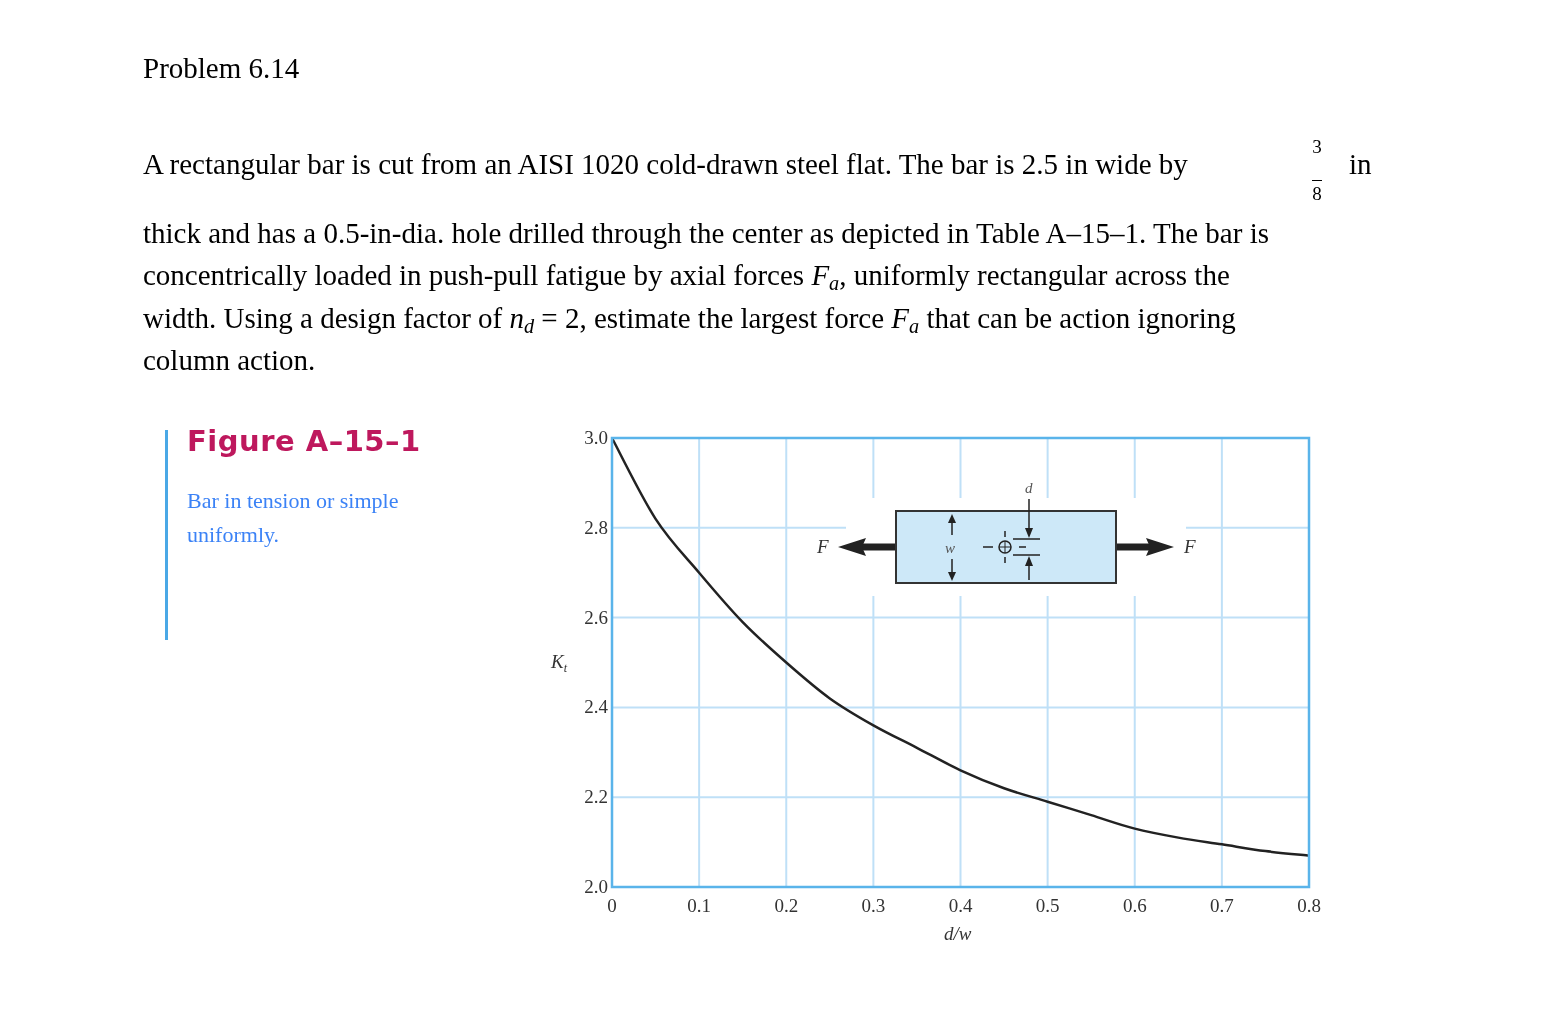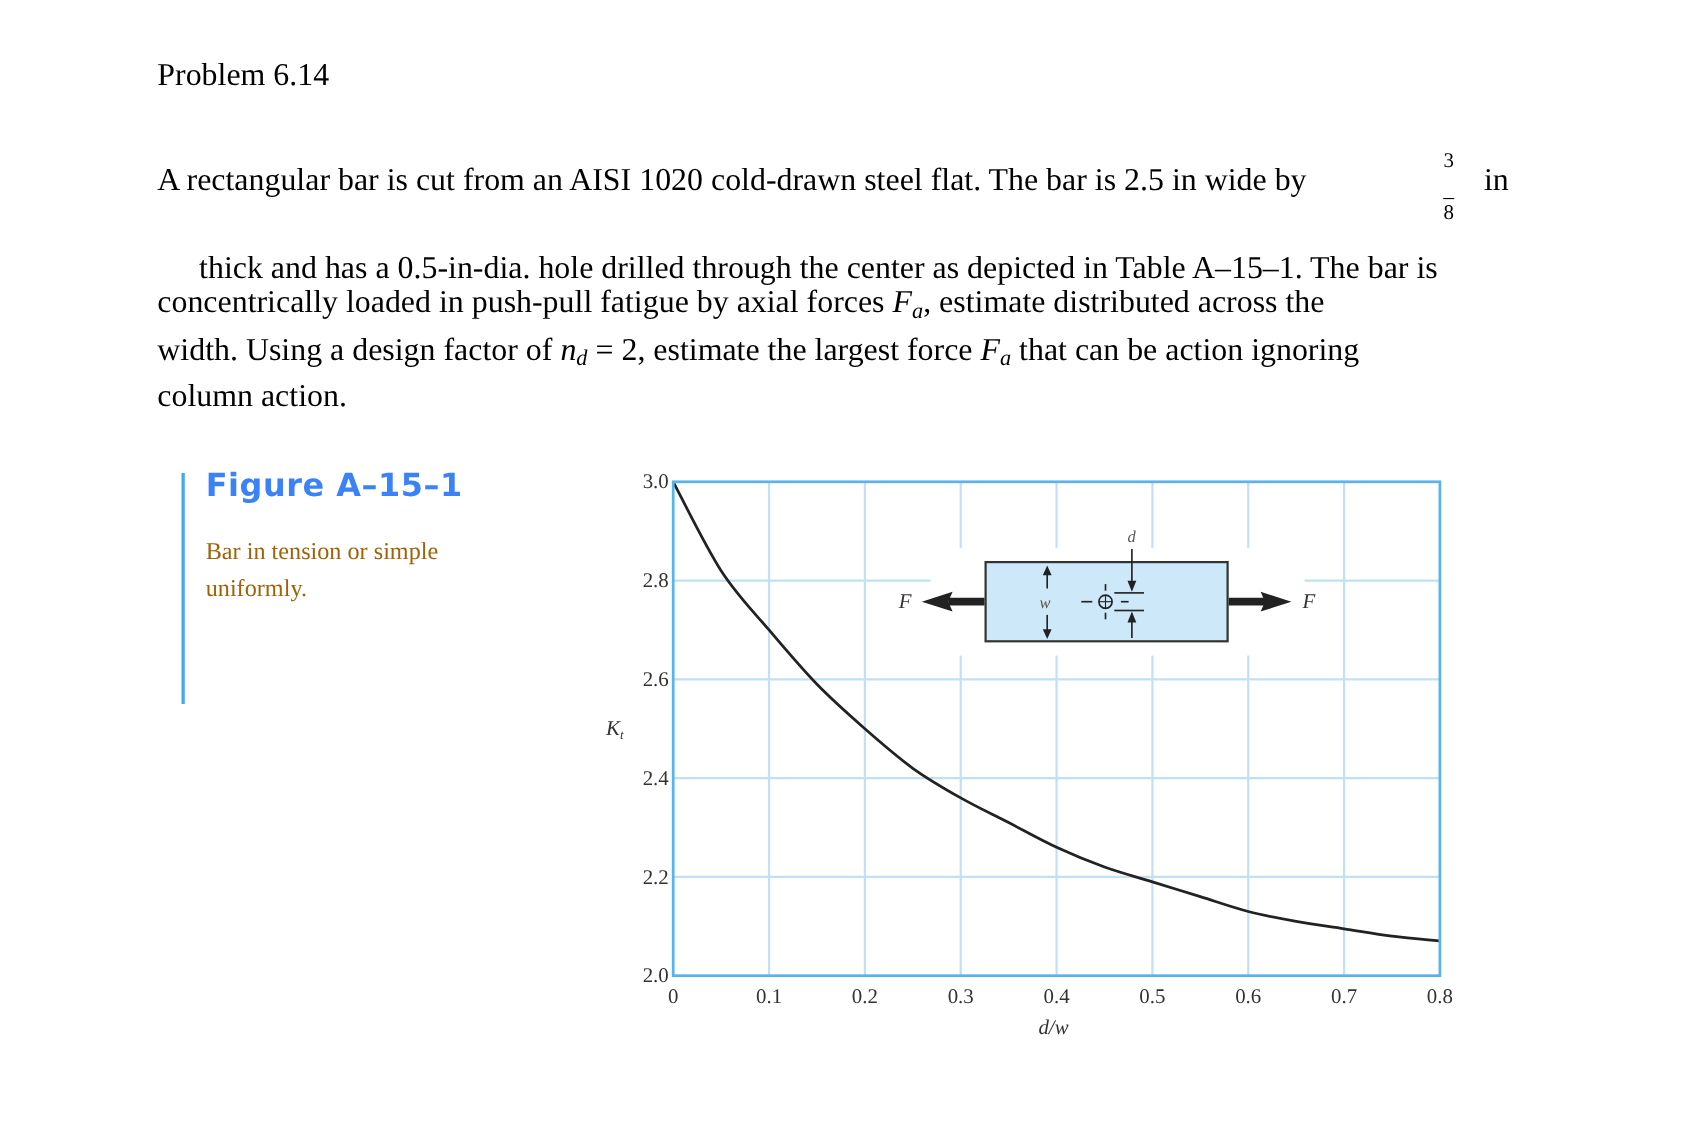--- a/index.html
+++ b/index.html
@@ -6,38 +6,38 @@
   body { width: 1552px; height: 1026px; position: relative; overflow: hidden;
          font-family: "Liberation Serif", "DejaVu Serif", serif; color: #000; }
   .title { position: absolute; left: 143px; top: 52px; font-size: 29px; font-weight: normal; }
   .para { position: absolute; left: 143px; font-size: 29px; line-height: 43px; white-space: nowrap; }
   .frac { position: absolute; font-size: 19px; text-align: center; width: 20px; }
   .frac-line { position: absolute; left: 1312px; top: 180px; width: 10px; height: 1px; background: #000; }
   i.v { font-style: italic; }
   sub { font-size: 0.7em; vertical-align: -0.25em; line-height: 0; }
   .caption-bar { position: absolute; left: 165px; top: 430px; width: 3px; height: 210px; background: #4aa8e6; }
   .caption-title { position: absolute; left: 187px; top: 424px; font-family: "DejaVu Sans", sans-serif;
-                   font-weight: bold; font-size: 29px; color: #3b82f6; letter-spacing: 0.5px; }
-  .caption-text { position: absolute; left: 187px; top: 484px; font-size: 22px; line-height: 34px; color: #a16207; width: 320px; }
+                   font-weight: bold; font-size: 29px; color: #be185d; letter-spacing: 0.5px; }
+  .caption-text { position: absolute; left: 187px; top: 484px; font-size: 22px; line-height: 34px; color: #3b82f6; width: 320px; }
   .plot-svg { position: absolute; left: 0; top: 0; }
   .tick { font-family: "Liberation Serif", serif; font-size: 19px; fill: #333; }
 </style>
 </head>
 <body>
 
 <div class="title">Problem 6.14</div>
 
 <div class="para" style="top:143px;"><span>A rectangular bar is cut from an AISI 1020 cold-drawn steel flat. The bar is 2.5 in wide by</span></div>
 <div class="frac" style="left:1307px; top:136px;">3</div>
 <div class="frac-line"></div>
 <div class="frac" style="left:1307px; top:183px;">8</div>
 <div class="para" style="top:143px; left:1349px;">in</div>
 
-<div class="para" style="top:223px;margin-left:38px;">thick and has a 0.5-in-dia. hole drilled through the center as depicted in Table A–15–1. The bar is</div>
-<div class="para" style="top:254px;"><span>concentrically loaded in push-pull fatigue by axial forces </span><i class="v">F</i><sub><i>a</i></sub><span>, estimate distributed across the</span></div>
+<div class="para" style="top:212px;">thick and has a 0.5-in-dia. hole drilled through the center as depicted in Table A–15–1. The bar is</div>
+<div class="para" style="top:254px;"><span>concentrically loaded in push-pull fatigue by axial forces </span><i class="v">F</i><sub><i>a</i></sub><span>, uniformly rectangular across the</span></div>
 <div class="para" style="top:297px;"><span>width. Using a design factor of </span><i class="v">n</i><sub><i>d</i></sub><span> = 2, estimate the largest force </span><i class="v">F</i><sub><i>a</i></sub><span> that can be action ignoring</span></div>
 <div class="para" style="top:339px;">column action.</div>
 
 <div class="caption-bar"></div>
 <div class="caption-title">Figure A–15–1</div>
 <div class="caption-text">
   <div>Bar in tension or simple</div>
   <div>uniformly.</div>
 </div>
 

